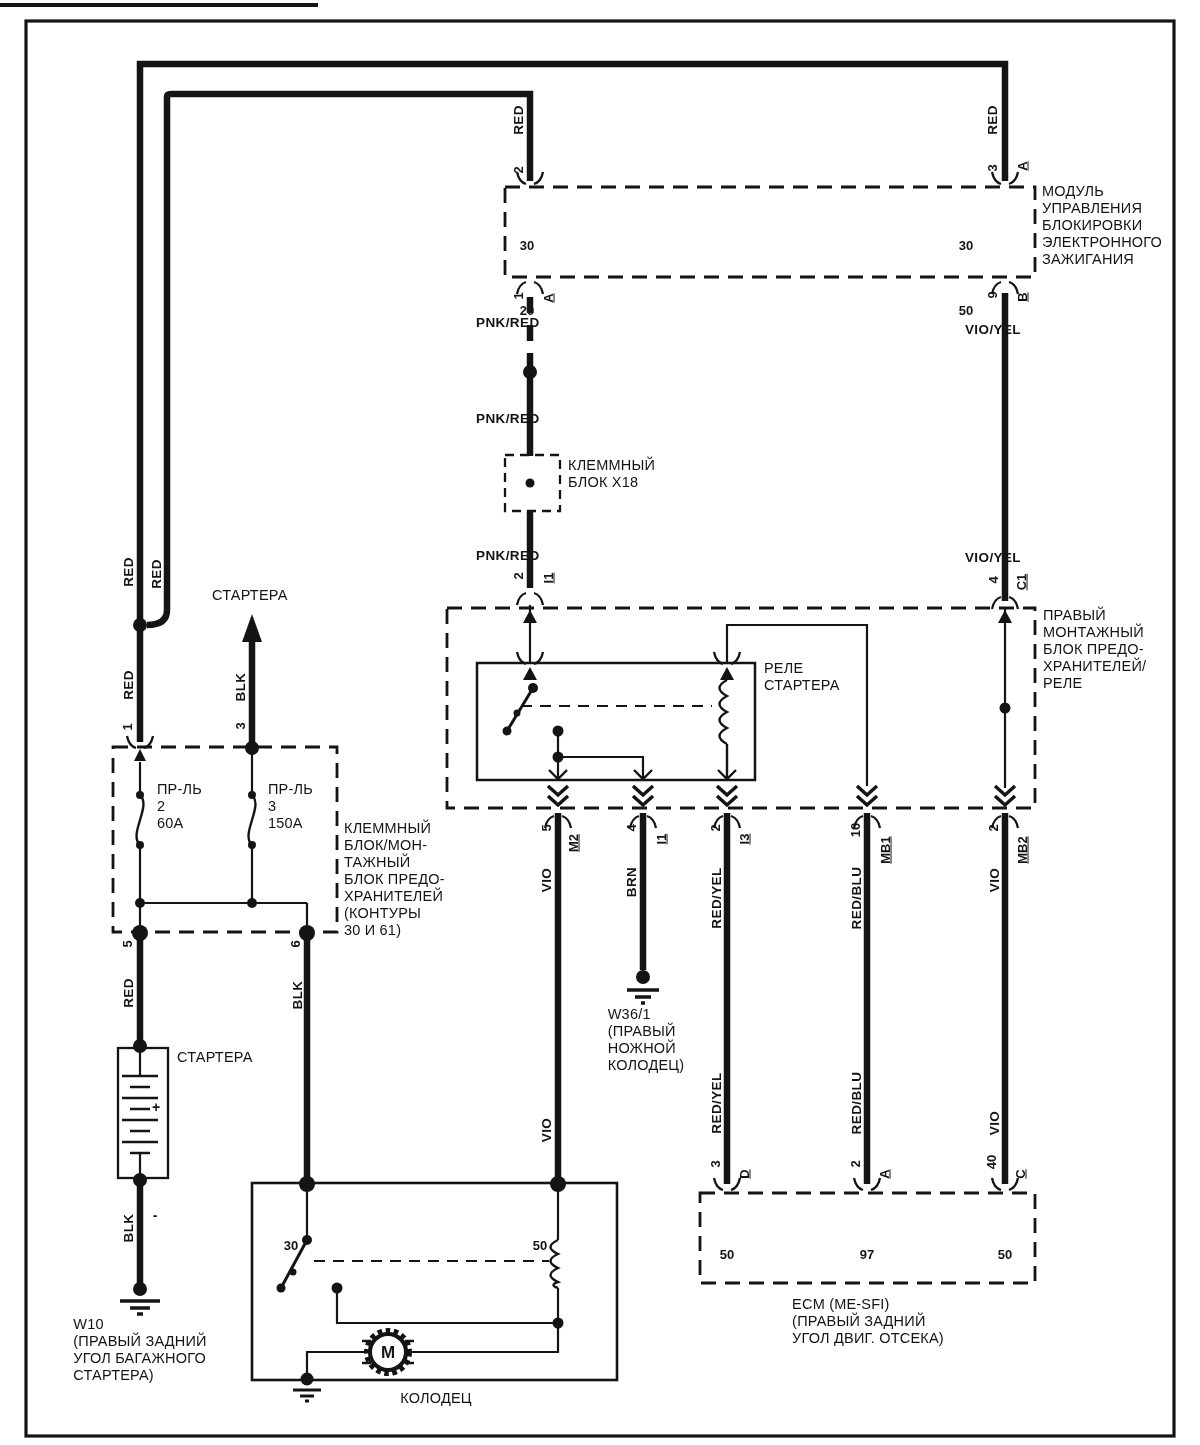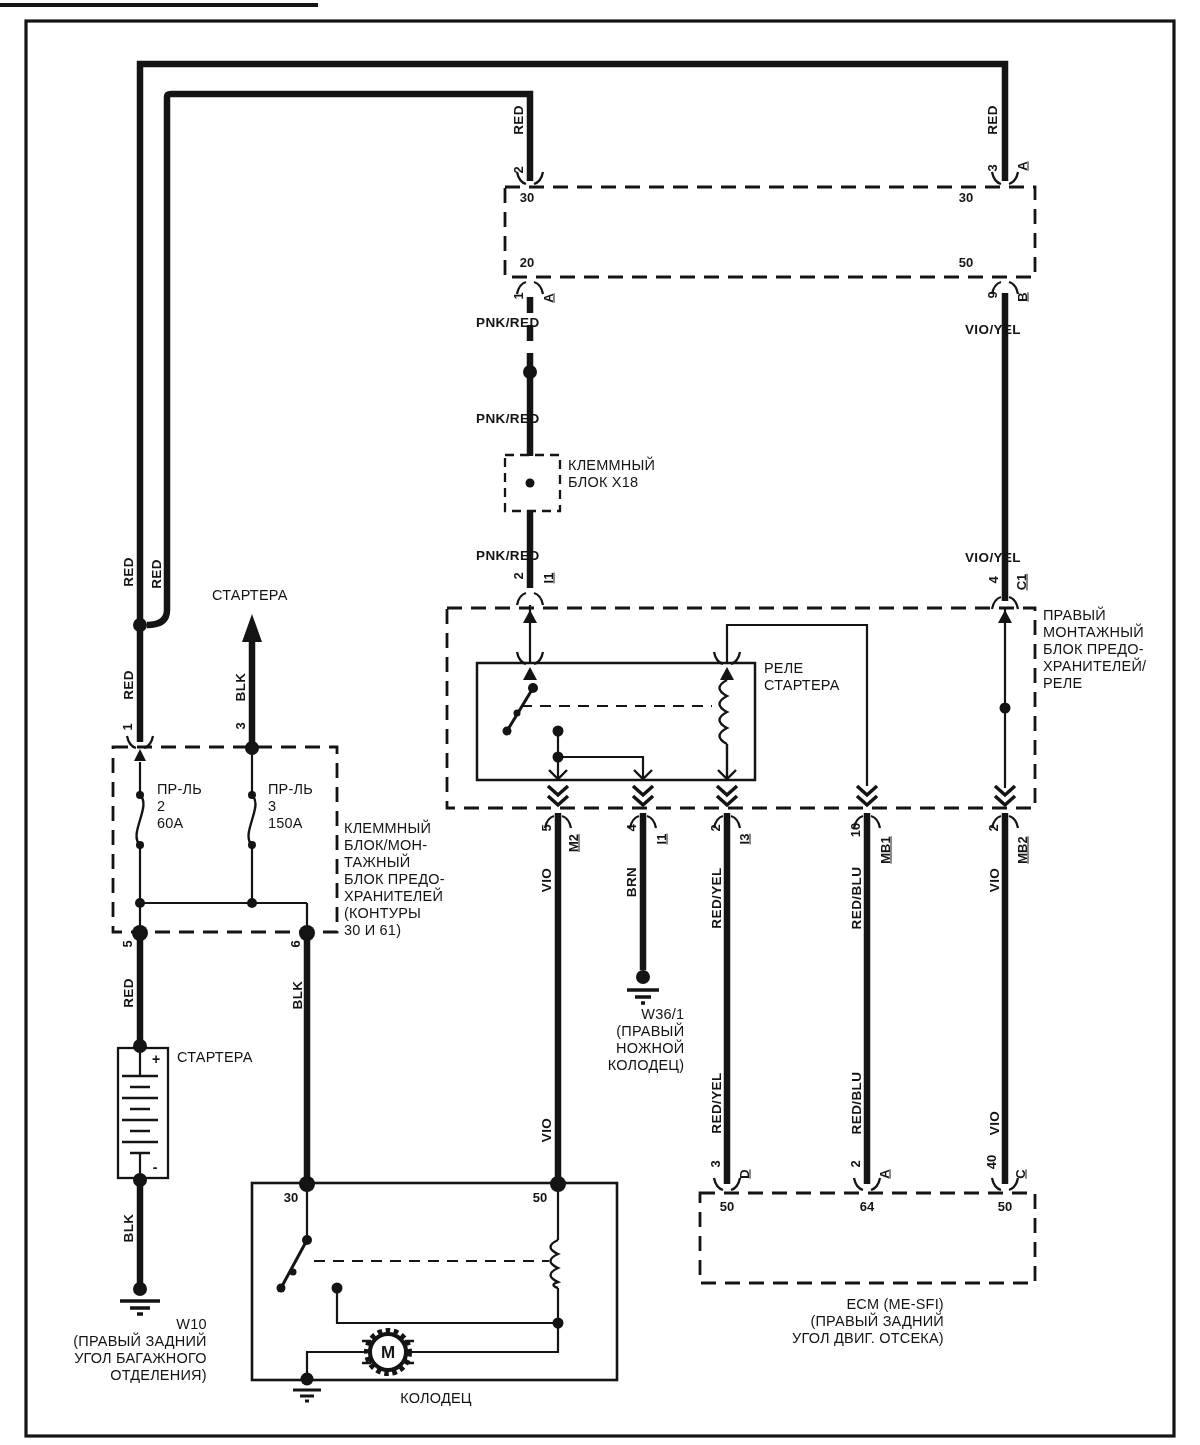--- a/index.html
+++ b/index.html
@@ -1,22 +1,22 @@
 <!DOCTYPE html>
 <html><head>
 <meta charset="utf-8">
 <style>
   html,body{margin:0;padding:0;background:#ffffff;}
   .stage{position:relative;width:1200px;height:1445px;background:#ffffff;overflow:hidden;
          font-family:"Liberation Sans", sans-serif;color:#141414;}
   .art{position:absolute;left:0;top:0;}
   .lbl{position:absolute;color:#141414;}
   .rot{transform:translate(-50%,-50%) rotate(-90deg);white-space:nowrap;}
-  .ctr{transform:translate(-50%,-50%);white-space:nowrap;}
-  .cblk{transform:translateX(-50%);text-align:right;}
+  .ctr{transform:translate(-50%,-50%);white-space:nowrap;margin-top:48px;}
+  .cblk{transform:translateX(-50%);text-align:left;}
   .wire{font-size:13.5px;font-weight:700;letter-spacing:.4px;}
   .pin{font-size:13px;font-weight:700;}
   .und{text-decoration:underline;}
   .blk{font-size:14.5px;line-height:17px;letter-spacing:.2px;white-space:pre-line;}
   .rightal{width:62px;text-align:right;padding-left:24px;}
   .mtext{font:bold 17px "Liberation Sans",sans-serif;}
   .sign{font-size:14px;font-weight:700;}
 </style>
 </head>
 <body>
@@ -249,26 +249,31 @@
 <div class="lbl rot pin und" style="left:884px;top:1174px">A</div>
 <div class="lbl rot pin und" style="left:1020px;top:1174px">C</div>
 
 <div class="lbl ctr pin" style="left:527px;top:197px">30</div>
 <div class="lbl ctr pin" style="left:966px;top:197px">30</div>
 <div class="lbl ctr pin" style="left:527px;top:262px">20</div>
 <div class="lbl ctr pin" style="left:966px;top:262px">50</div>
 <div class="lbl ctr pin" style="left:291px;top:1197px">30</div>
 <div class="lbl ctr pin" style="left:540px;top:1197px">50</div>
 <div class="lbl ctr pin" style="left:727px;top:1206px">50</div>
-<div class="lbl ctr pin" style="left:867px;top:1206px">64</div>
+<div class="lbl ctr pin" style="left:867px;top:1206px">97</div>
 <div class="lbl ctr pin" style="left:1005px;top:1206px">50</div>
 
 <div class="lbl ctr sign" style="left:156px;top:1059px">+</div>
 <div class="lbl ctr sign" style="left:155px;top:1167px">-</div>
 
+<div class="lbl blk" style="left:1042px;top:183px">МОДУЛЬ
+УПРАВЛЕНИЯ
+БЛОКИРОВКИ
+ЭЛЕКТРОННОГО
+ЗАЖИГАНИЯ</div>
 <div class="lbl blk" style="left:568px;top:457px">КЛЕММНЫЙ
 БЛОК X18</div>
 <div class="lbl blk" style="left:1043px;top:607px">ПРАВЫЙ
 МОНТАЖНЫЙ
 БЛОК ПРЕДО-
 ХРАНИТЕЛЕЙ/
 РЕЛЕ</div>
 <div class="lbl blk" style="left:764px;top:660px">РЕЛЕ
 СТАРТЕРА</div>
 <div class="lbl blk" style="left:344px;top:820px">КЛЕММНЫЙ
@@ -282,21 +287,21 @@
 2
 60A</div>
 <div class="lbl blk" style="left:268px;top:781px">ПР-ЛЬ
 3
 150A</div>
 <div class="lbl blk" style="left:177px;top:1049px">СТАРТЕРА</div>
 <div class="lbl blk" style="left:212px;top:587px">СТАРТЕРА</div>
 <div class="lbl blk cblk" style="left:140px;top:1316px">W10
 (ПРАВЫЙ ЗАДНИЙ
 УГОЛ БАГАЖНОГО
-ОТДЕЛЕНИЯ)</div>
+СТАРТЕРА)</div>
 <div class="lbl blk cblk" style="left:646px;top:1006px">W36/1
 (ПРАВЫЙ
 НОЖНОЙ
 КОЛОДЕЦ)</div>
 <div class="lbl blk cblk" style="left:436px;top:1390px">КОЛОДЕЦ</div>
 <div class="lbl blk cblk" style="left:868px;top:1296px">ECM (ME-SFI)
 (ПРАВЫЙ ЗАДНИЙ
 УГОЛ ДВИГ. ОТСЕКА)</div>
 
 </div>

